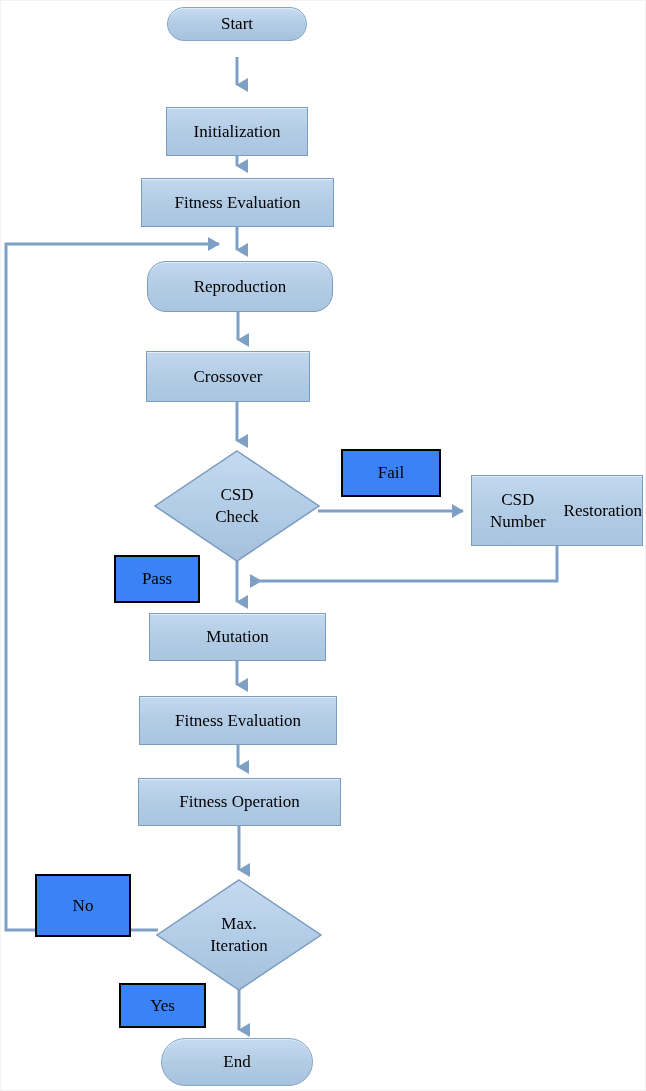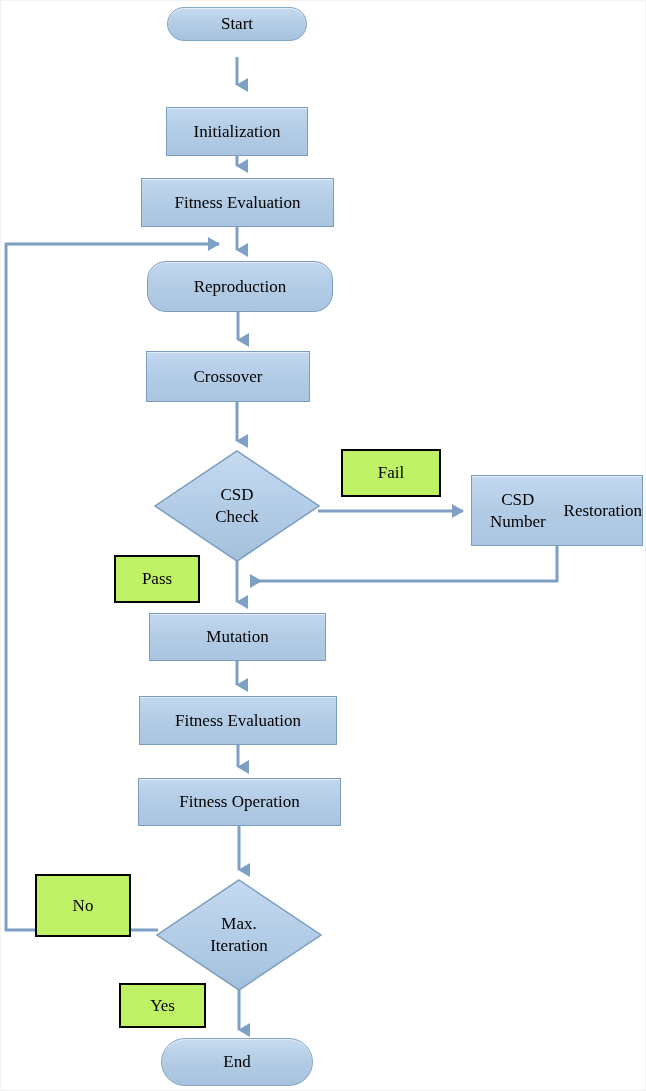--- a/index.html
+++ b/index.html
@@ -68,21 +68,21 @@
     z-index: 1;
     width: 100%;
     padding: 0 6px;
     box-sizing: border-box;
   }
 
   
   .tag {
     position: absolute;
     box-sizing: border-box;
-    background: #bef264;
+    background: #3b82f6;
     border: 2px solid #000000;
     display: flex;
     align-items: center;
     justify-content: center;
     color: #000000;
     font-size: 17px;
     z-index: 5;
     font-family: "Liberation Serif", "DejaVu Serif", serif;
   }
 

